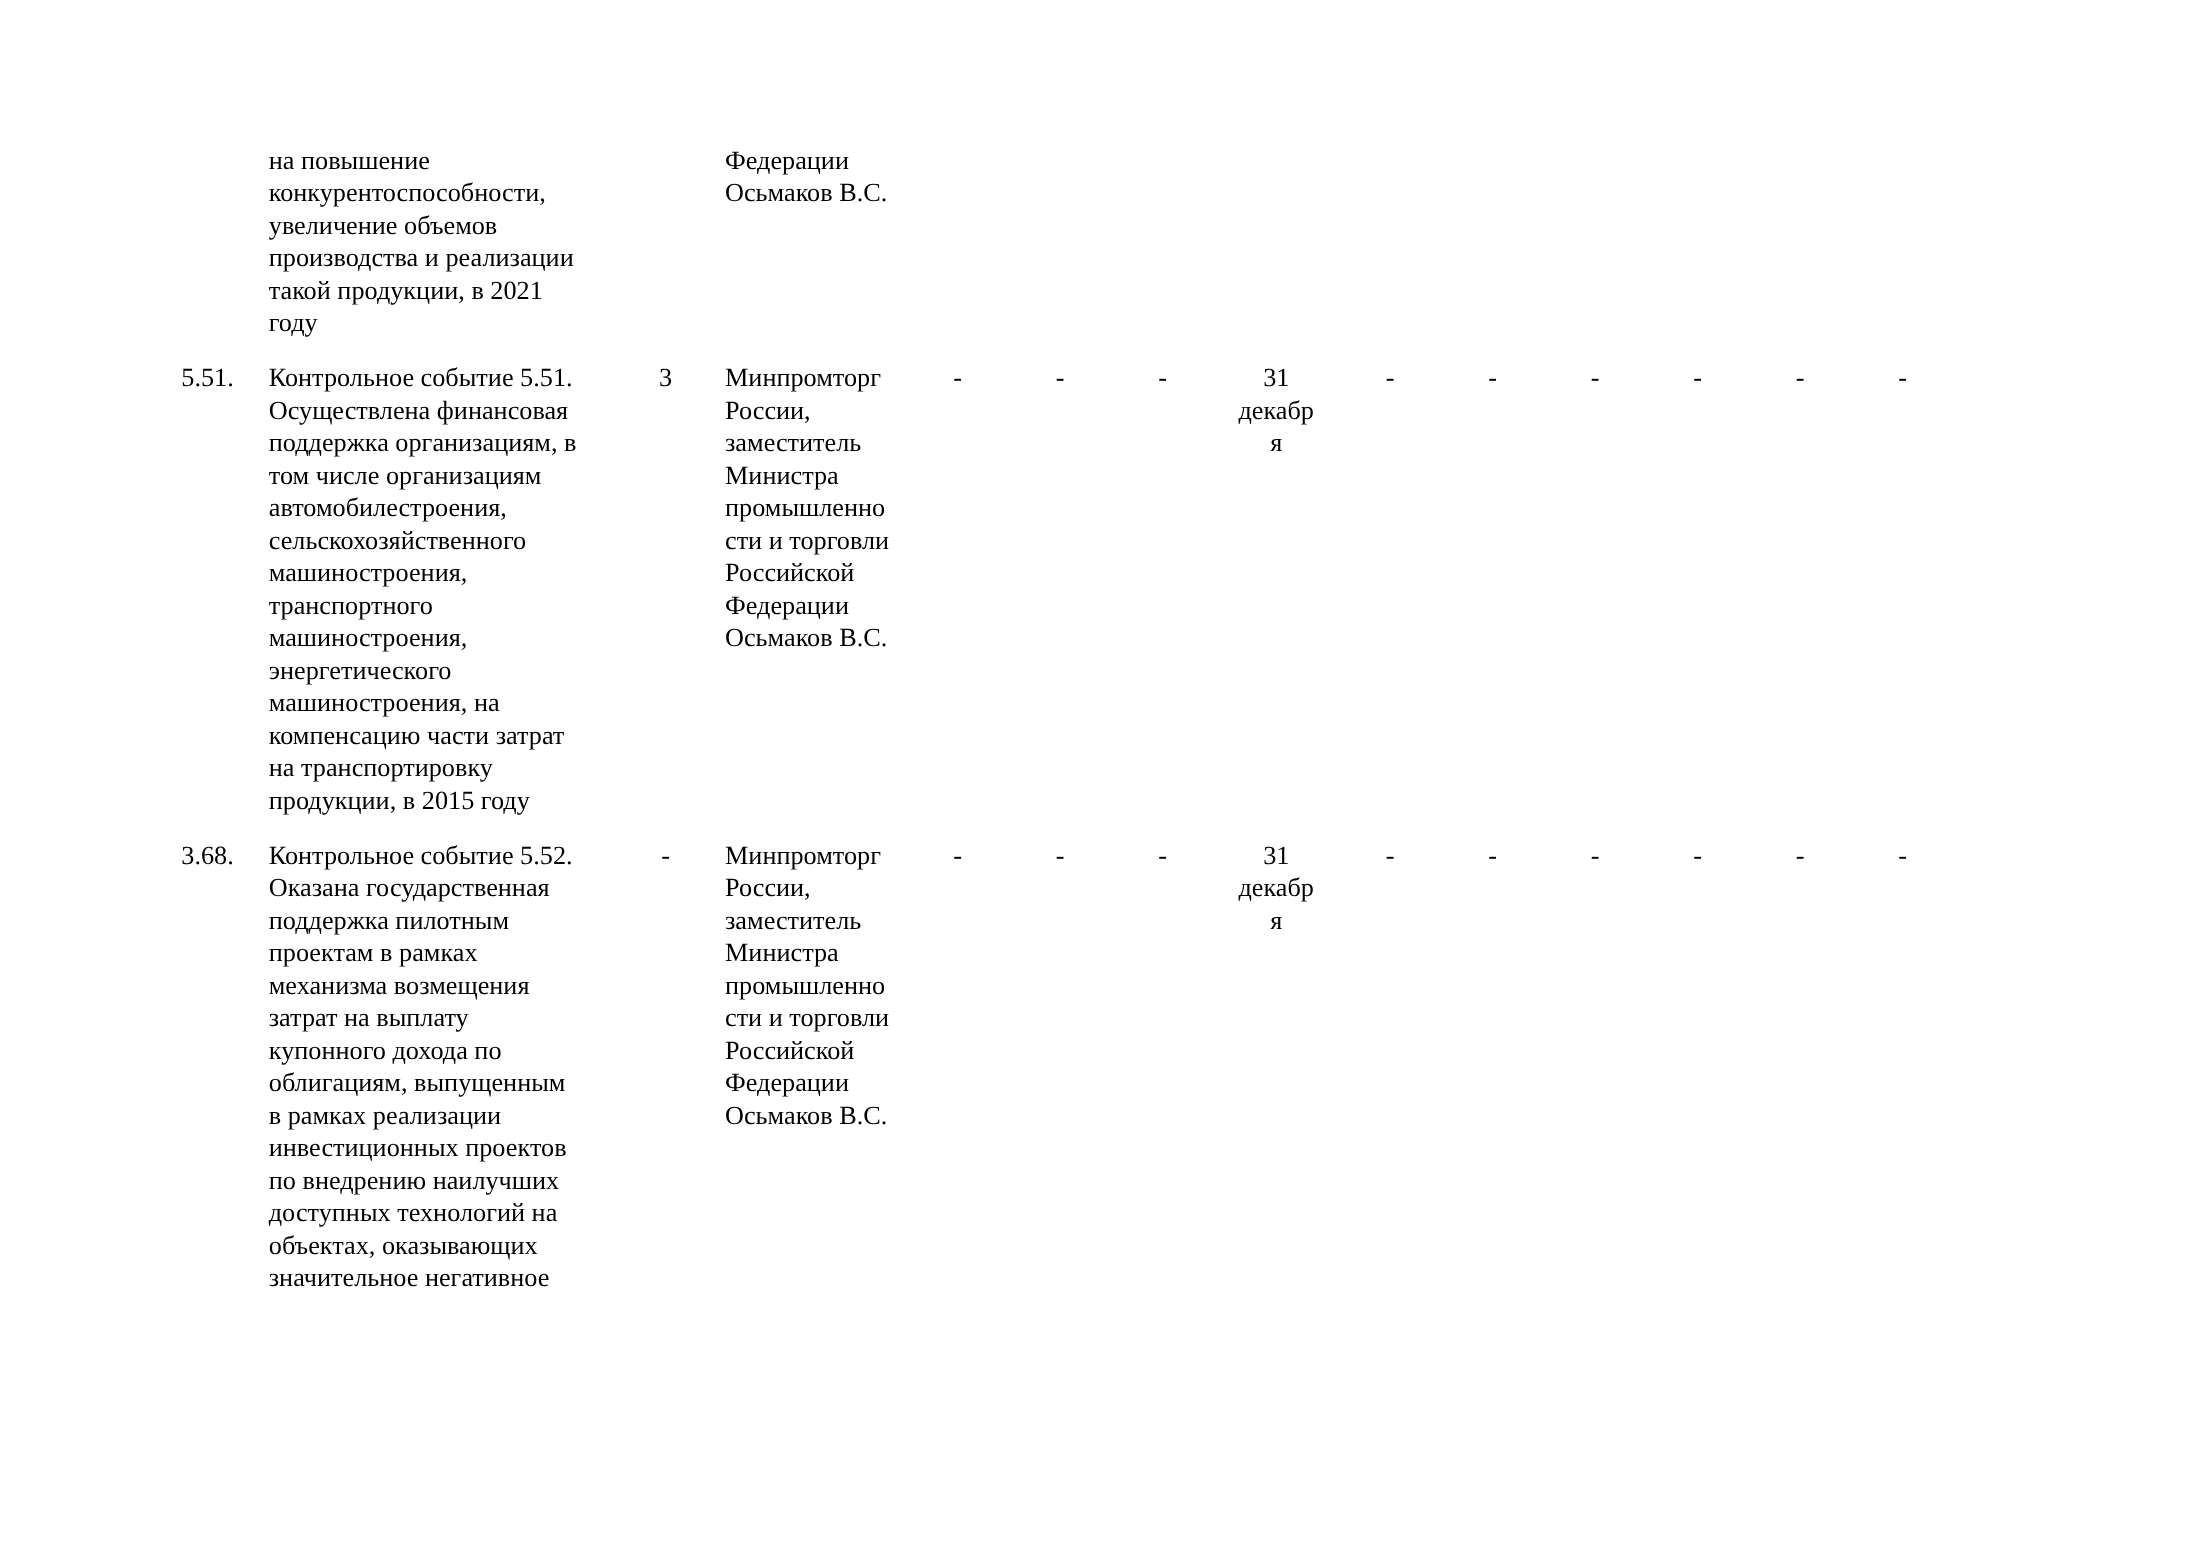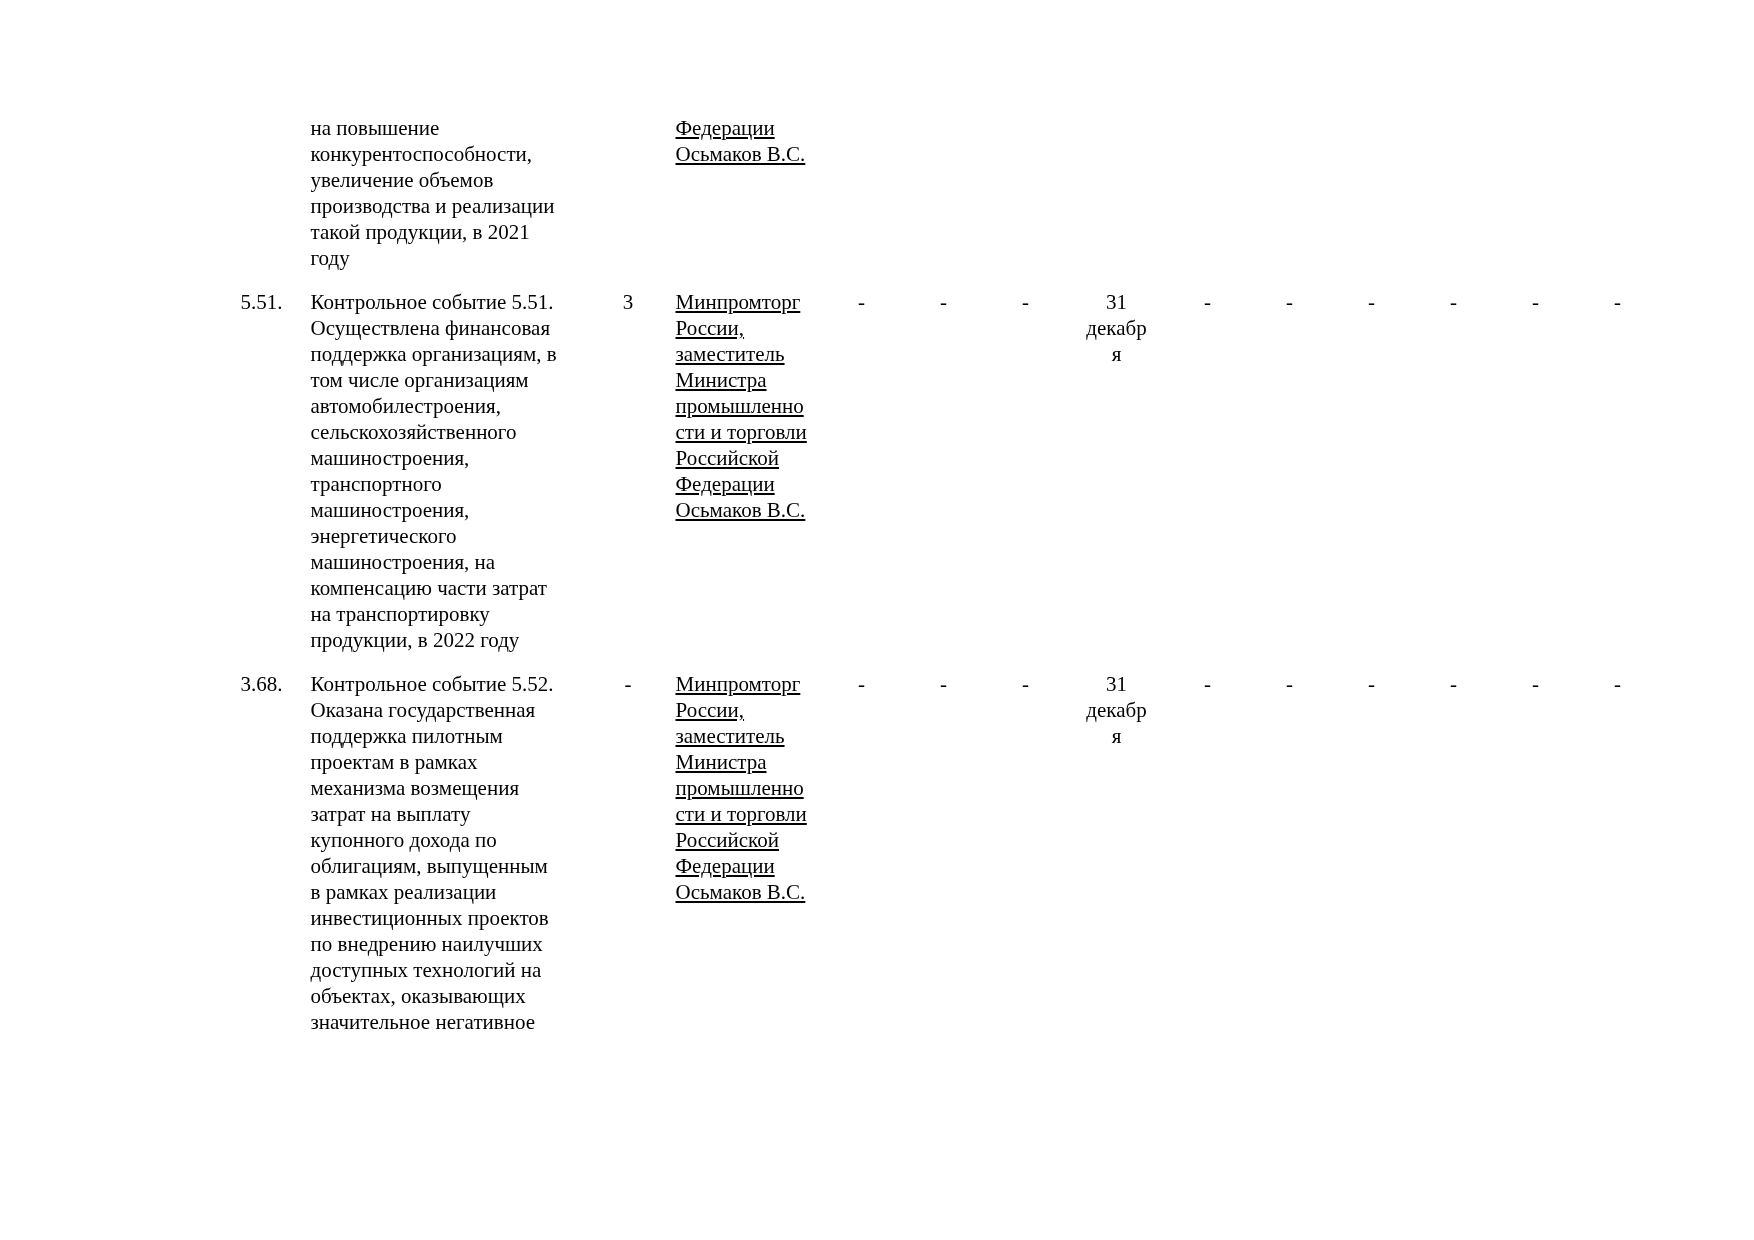--- a/index.html
+++ b/index.html
@@ -17,39 +17,37 @@
     background: #ffffff;
     color: #000000;
     font-family: "Liberation Serif", "DejaVu Serif", serif;
     font-size: 21px;
     line-height: 26px;
   }
   .doc-table {
     display: flex;
     flex-direction: column;
     gap: 18px;
-    align-items: center;
   }
   .row {
     display: grid;
     grid-template-columns: 70px 290px 55px 165px 82px 82px 82px 100px 82px 82px 82px 82px 82px 82px;
     align-items: start;
   }
   .cell {
     white-space: pre-line;
   }
   .cell.num {
     text-align: left;
   }
   .cell.desc {
     padding-right: 10px;
   }
   .cell.resp {
     padding-left: 20px;
-    text-decoration: underline;
   }
   .cell.center {
     text-align: center;
   }
 </style>
 </head>
 <body>
 
 <div class="page">
   <div class="doc-table">
@@ -85,21 +83,21 @@
 том числе организациям
 автомобилестроения,
 сельскохозяйственного
 машиностроения,
 транспортного
 машиностроения,
 энергетического
 машиностроения, на
 компенсацию части затрат
 на транспортировку
-продукции, в 2022 году</div>
+продукции, в 2015 году</div>
       <div class="cell center">3</div>
       <div class="cell resp">Минпромторг
 России,
 заместитель
 Министра
 промышленно
 сти и торговли
 Российской
 Федерации
 Осьмаков В.С.</div>

